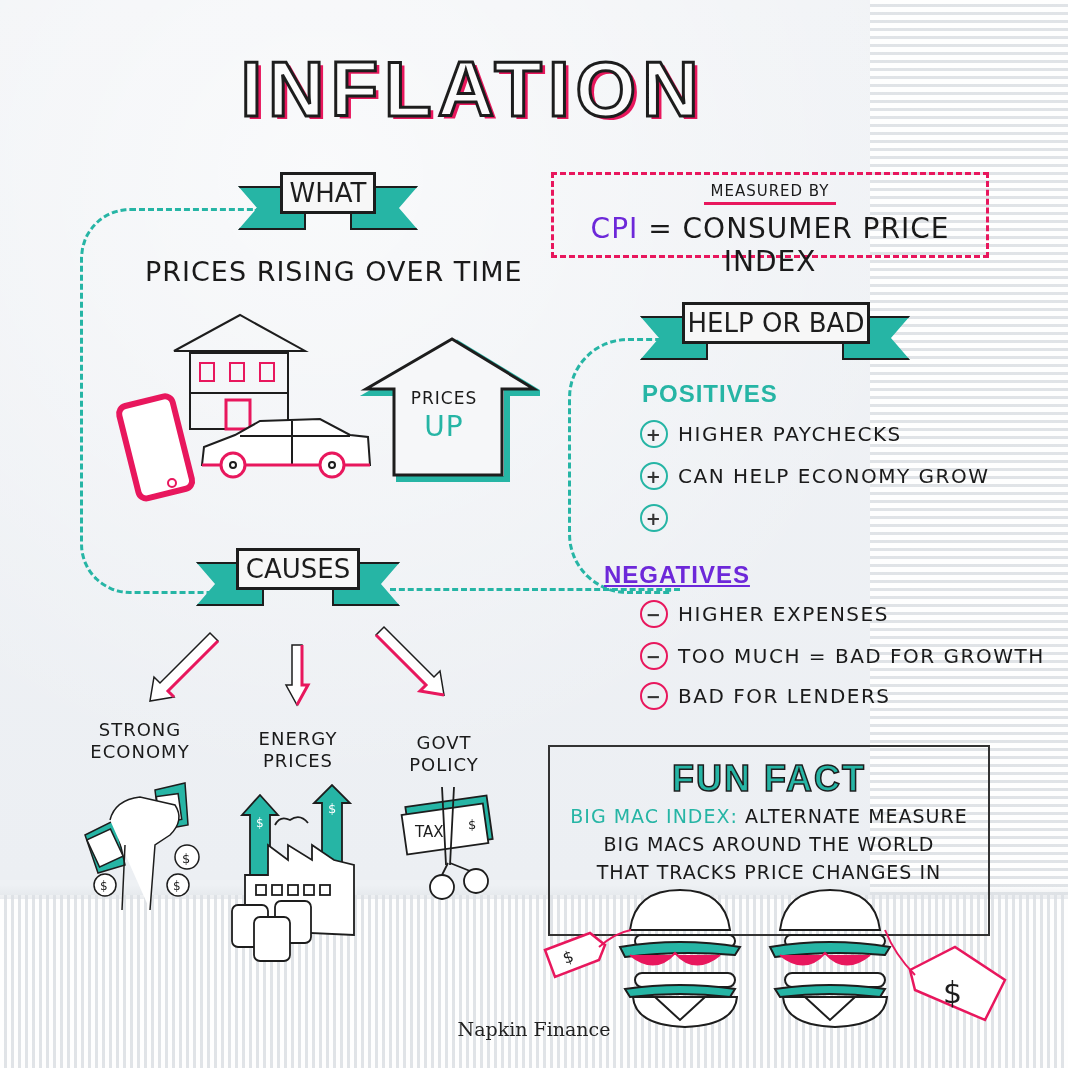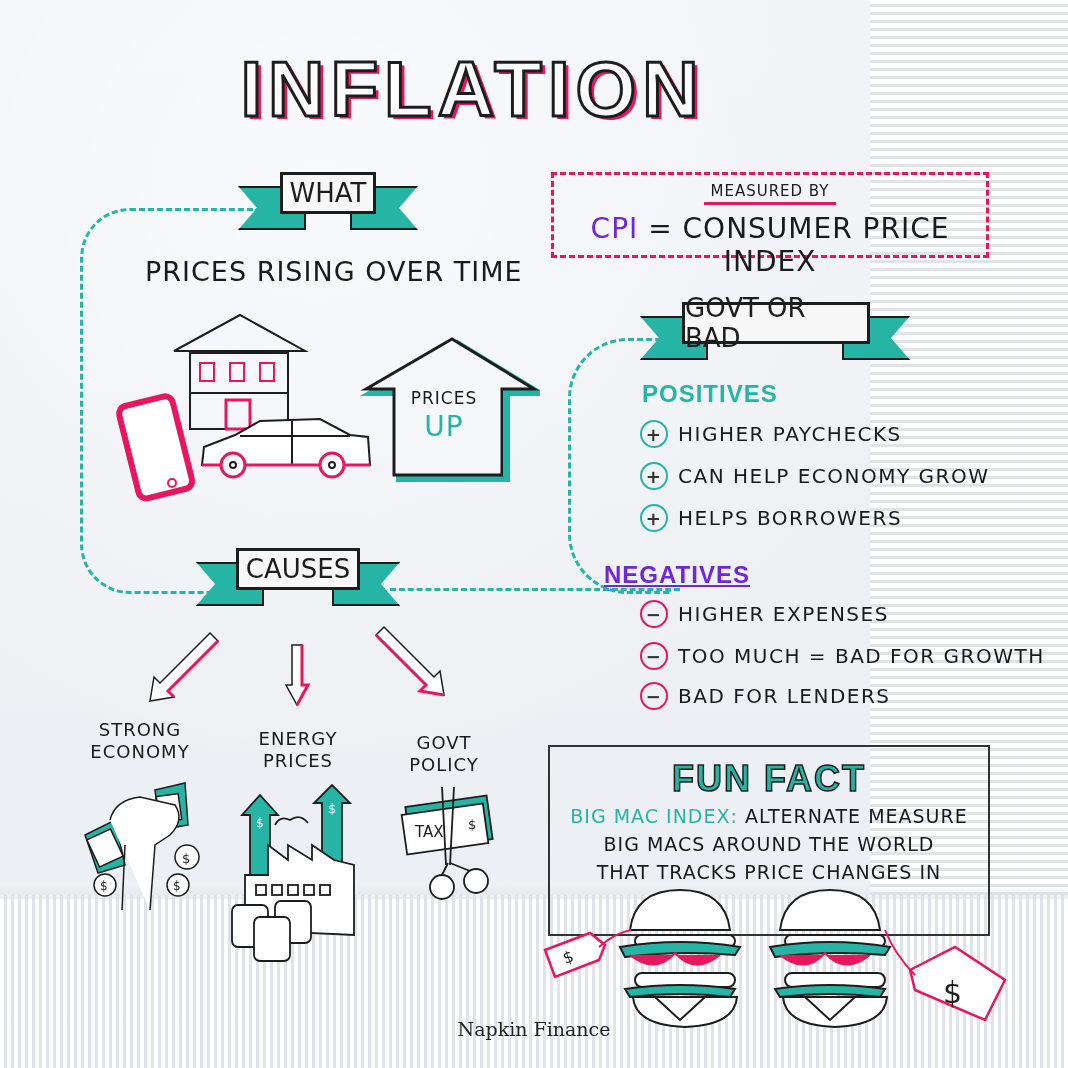--- a/index.html
+++ b/index.html
@@ -141,35 +141,34 @@
 <div class="abs hand measured"><span>MEASURED BY</span></div>
 <div class="abs hand cpi-line">
   <span class="pink">CPI</span>
   <span>=</span>
   <span>CONSUMER PRICE INDEX</span>
 </div>
 
 <div class="ribbon" style="left:640px;top:302px;width:270px;">
   <div class="tail l"></div>
   <div class="tail r"></div>
-  <div class="box" style="left:42px;width:188px;">GOVT OR BAD</div>
+  <div class="box" style="left:42px;width:188px;">HELP OR BAD</div>
 </div>
 
 <div class="abs sec-head teal" style="left:642px;top:380px;">POSITIVES</div>
 <div class="item hand" style="left:640px;top:420px;">
   <span class="circ plus">+</span>
   <span>HIGHER PAYCHECKS</span>
 </div>
 <div class="item hand" style="left:640px;top:462px;">
   <span class="circ plus">+</span>
   <span>CAN HELP ECONOMY GROW</span>
 </div>
 <div class="item hand" style="left:640px;top:504px;">
   <span class="circ plus">+</span>
-  <span>HELPS BORROWERS</span>
 </div>
 
 <div class="abs sec-head pink" style="left:604px;top:561px;text-decoration:underline;">NEGATIVES</div>
 <div class="item hand" style="left:640px;top:600px;">
   <span class="circ minus">−</span>
   <span>HIGHER EXPENSES</span>
 </div>
 <div class="item hand" style="left:640px;top:642px;">
   <span class="circ minus">−</span>
   <span>TOO MUCH = BAD FOR GROWTH</span>

